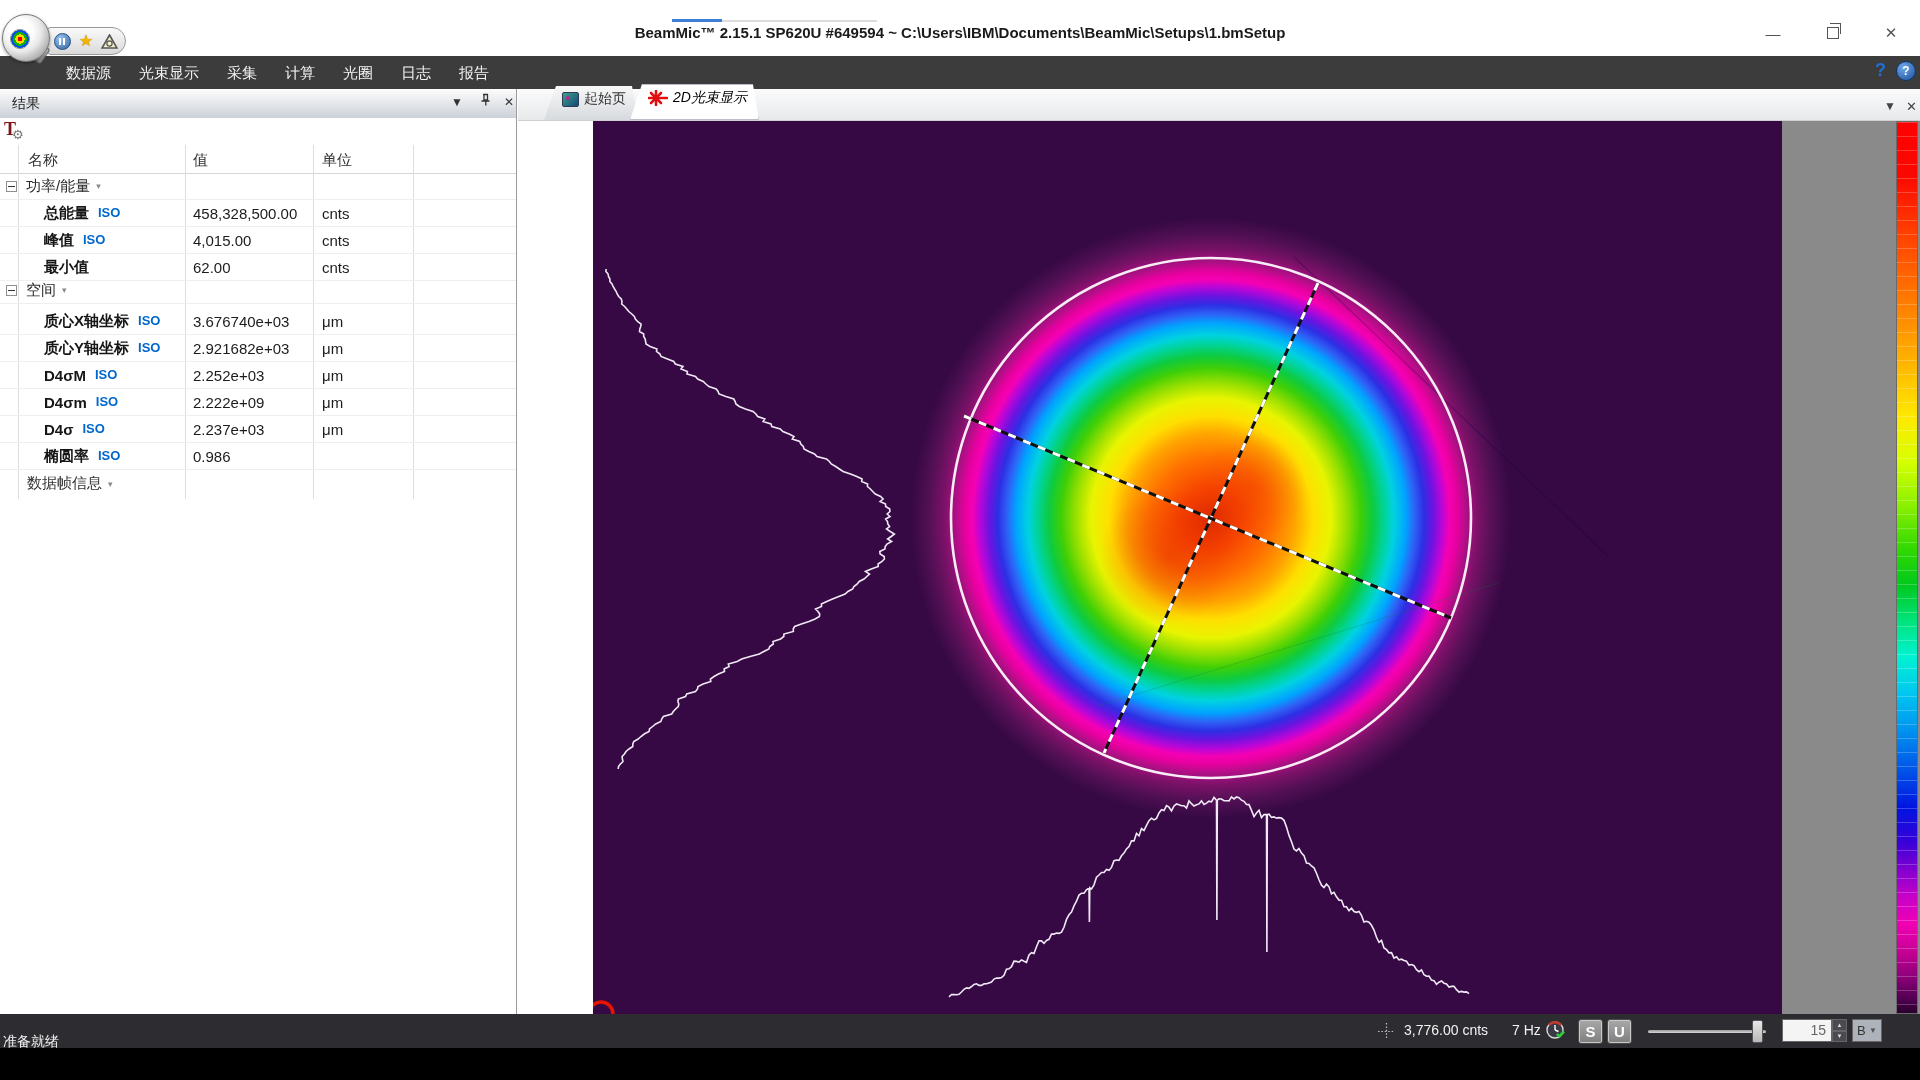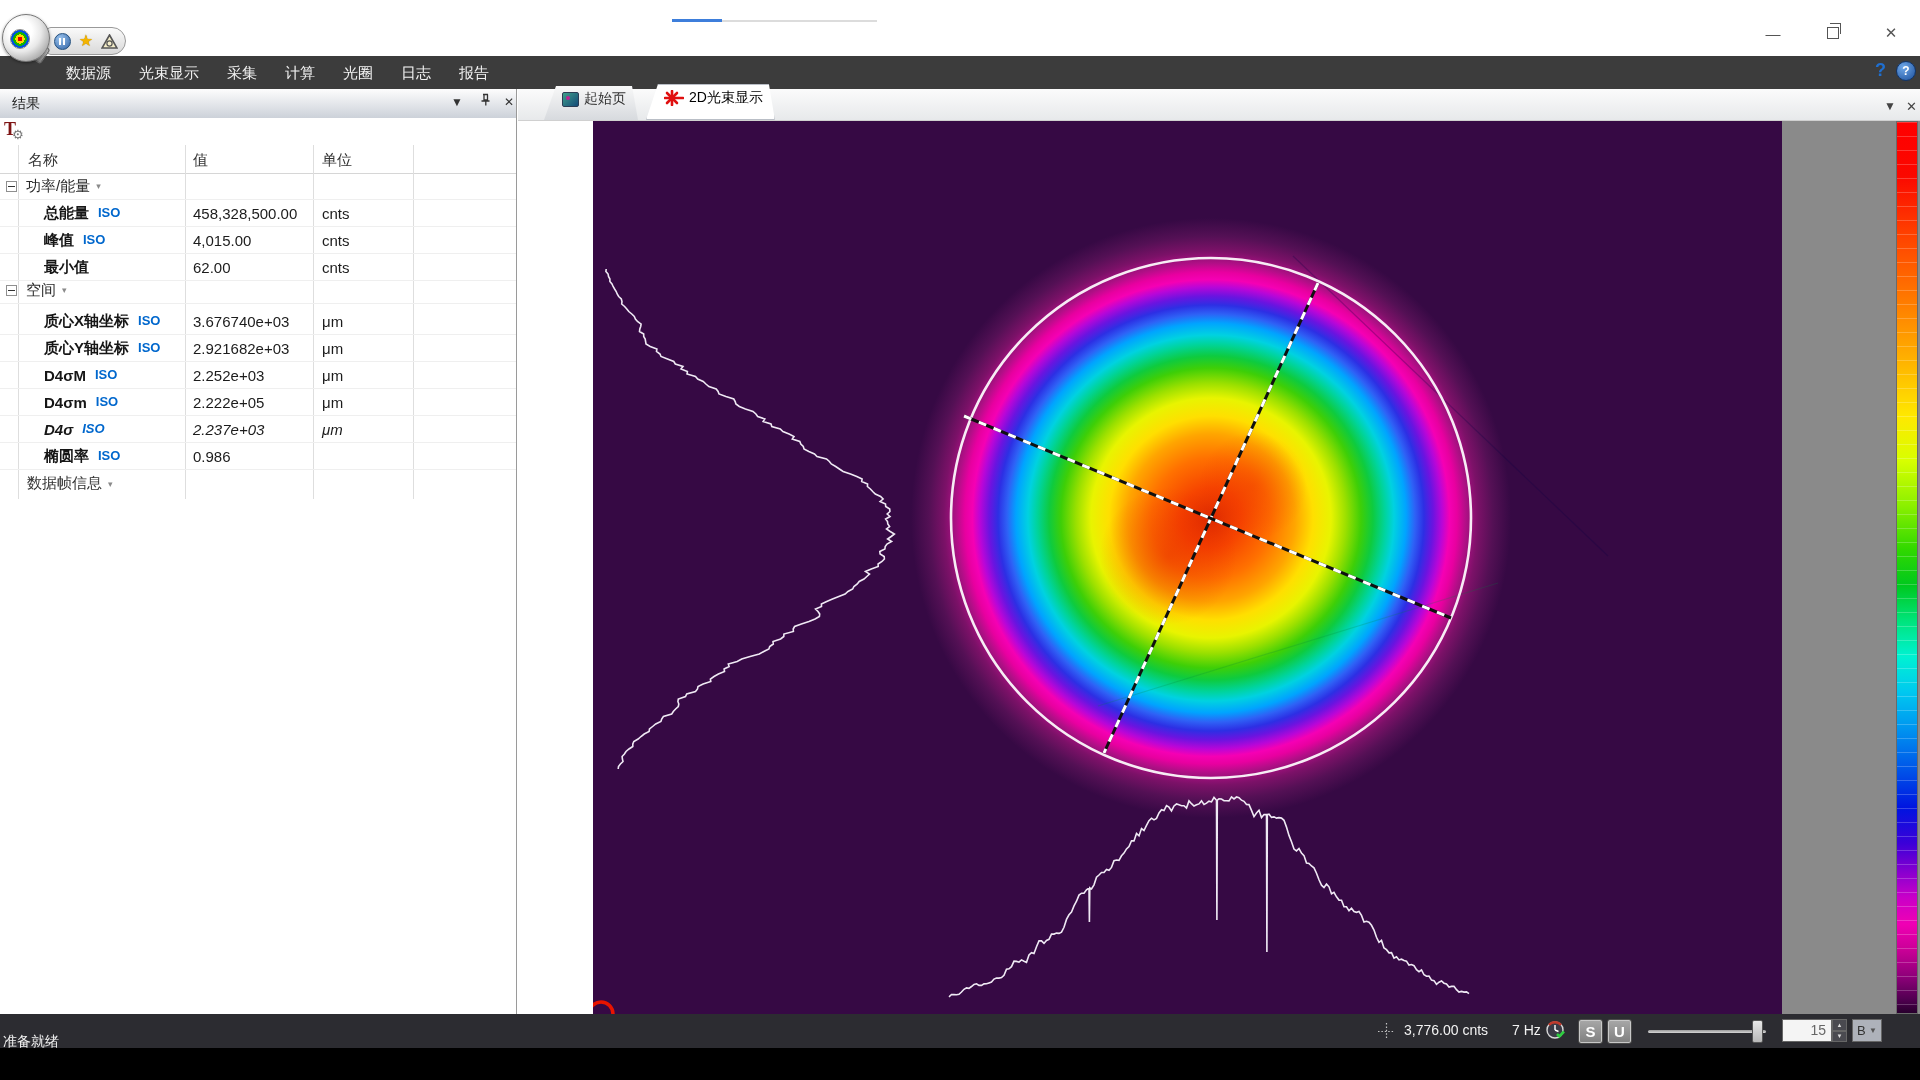--- a/index.html
+++ b/index.html
@@ -70,23 +70,23 @@
   .grp-arrow{font-size:9px;color:#8a8a8a;margin-left:6px;}
   .footer-row .cell-name{padding-left:27px;}
   .footer-label{font-size:15px;color:#333;}
 
   
   .tabstrip{left:518px;top:89px;width:1402px;height:32px;background:linear-gradient(#fbfbfb,#e7e9eb);border-bottom:1px solid #d0d0d0;box-sizing:border-box;}
   .tab{position:absolute;bottom:0;display:flex;align-items:center;gap:5px;font-size:14px;color:#333;
        padding:0 12px 8px 18px;}
   .tab-inactive{left:26px;height:26px;background:linear-gradient(#f8f8f8,#d7dade);
        clip-path:polygon(12px 0, calc(100% - 6px) 0, 100% 100%, 0 100%);}
-  .tab-active{left:128px;height:28px;background:#ffffff;color:#000;
+  .tab-active{left:112px;height:28px;background:#ffffff;color:#000;
        clip-path:polygon(12px 0, calc(100% - 6px) 0, 100% 100%, 0 100%);
-       box-shadow:inset 0 0 0 1px #b9bec6;z-index:2;}
+       box-shadow:inset 0 0 0 1px #b9bec6;z-index:2;font-style:italic;}
   .startpage-glyph{width:15px;height:13px;border-radius:2px;background:linear-gradient(135deg,#3f9e8a,#134a78);border:1px solid #2a3d55;position:relative;}
   .startpage-glyph:before{content:"";position:absolute;left:3px;top:3px;width:4px;height:4px;border-radius:50%;background:#c02090;}
   .tab-right-icon{top:10px;color:#444;font-size:12px;}
 
   
   .content-bg{left:518px;top:121px;width:1402px;height:893px;background:#8a8a8a;}
   .content-white{left:518px;top:121px;width:75px;height:893px;background:#ffffff;}
   .beam-img{left:593px;top:121px;width:1189px;height:893px;overflow:hidden;
     background:
       radial-gradient(circle 95px at 575px 435px, rgba(225,30,0,.45), rgba(225,30,0,0) 72%),
@@ -127,20 +127,21 @@
   .blackbar{left:0;top:1048px;width:1920px;height:32px;background:#000;}
 </style>
 </head>
 <body>
 
 <div id="root">
 
   <div class="abs titlebar">
     <div class="abs accent-blue"></div>
     <div class="abs accent-gray"></div>
+    <div class="abs win-title">BeamMic™ 2.15.1 SP620U #649594 ~ C:\Users\IBM\Documents\BeamMic\Setups\1.bmSetup</div>
     <div class="abs winbtn" style="left:1758px;">
         <span>—</span>
       </div>
     <div class="abs winbtn" style="left:1818px;">
         <span class="restore-glyph"></span>
       </div>
     <div class="abs winbtn" style="left:1876px;">
         <span>✕</span>
       </div>
   </div>
@@ -269,24 +270,24 @@
           <span class="iso">ISO</span>
         </span>
       <span class="cell-val">2.252e+03</span>
       <span class="cell-unit">μm</span>
     </div>
     <div class="trow child" style="top:300px;">
       <span class="cell-name">
           <span class="rname">D4σm</span>
           <span class="iso">ISO</span>
         </span>
-      <span class="cell-val">2.222e+05</span>
+      <span class="cell-val">2.222e+09</span>
       <span class="cell-unit">μm</span>
     </div>
-    <div class="trow child" style="top:327px;font-style:italic;">
+    <div class="trow child" style="top:327px;">
       <span class="cell-name">
           <span class="rname">D4σ</span>
           <span class="iso">ISO</span>
         </span>
       <span class="cell-val">2.237e+03</span>
       <span class="cell-unit">μm</span>
     </div>
     <div class="trow child" style="top:354px;">
       <span class="cell-name">
           <span class="rname">椭圆率</span>

